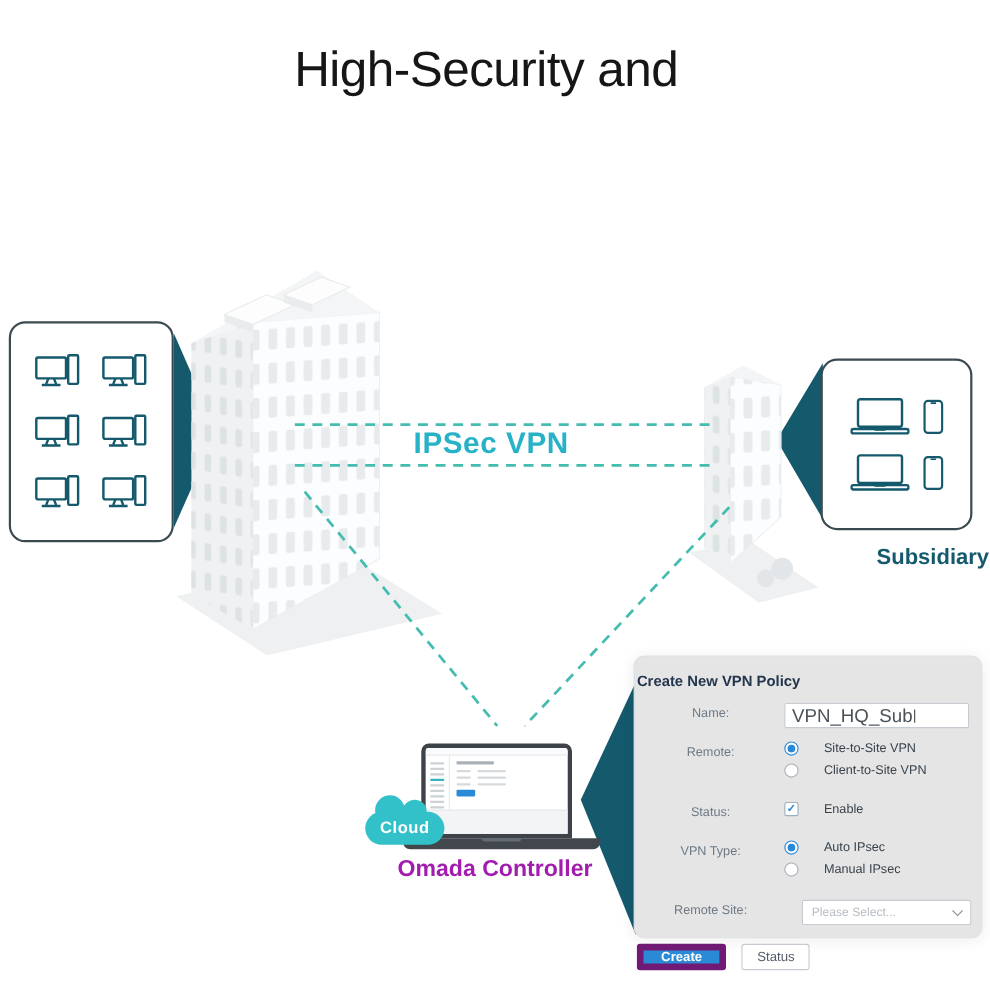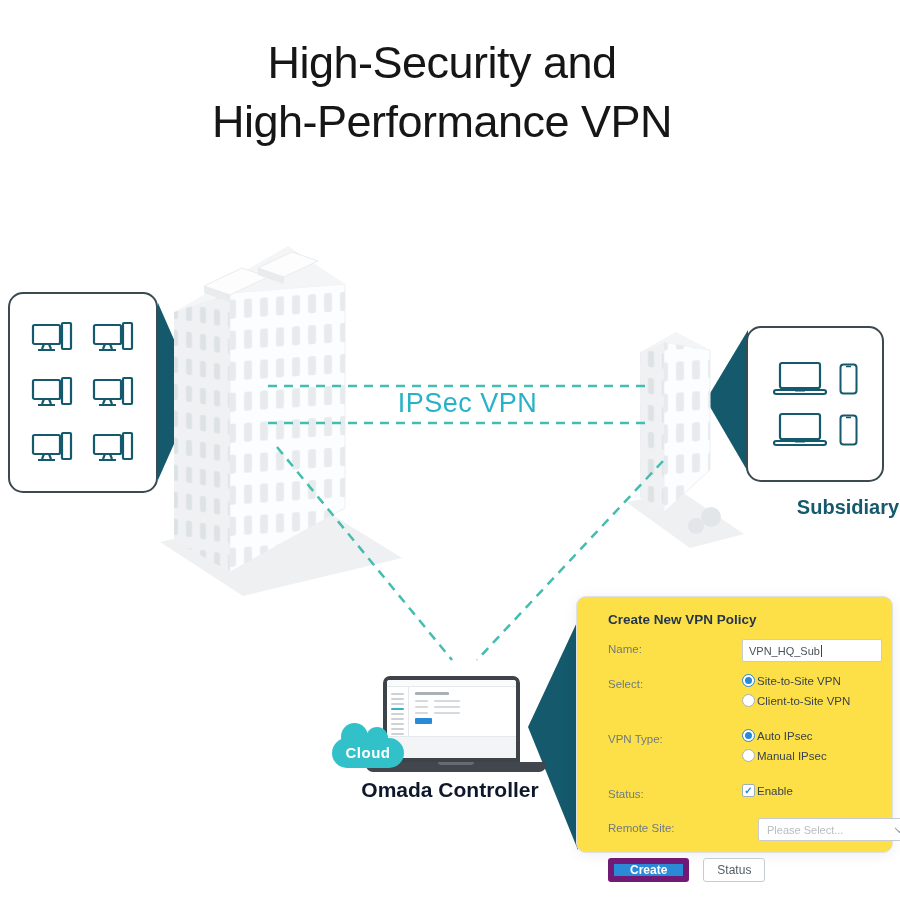--- a/index.html
+++ b/index.html
@@ -10,22 +10,22 @@
 
   
   #title { left:0; top:34px; width:884px; text-align:center;
     font-size:45px; font-weight:500; color:#161616; line-height:1.30; letter-spacing:-0.5px; }
 
   
   svg.layer { position:absolute; left:0; top:0; width:900px; height:900px; pointer-events:none; }
   #layer-arrows { z-index:1; } #layer-buildings { z-index:2; } #layer-dashes { z-index:3; }
 
   
-  #vpn-label { left:360px; top:388px; width:215px; text-align:center; z-index:3;
-    font-size:27px; font-weight:normal; color:#28b2c7; letter-spacing:0.5px; }
+  #vpn-label { left:376px; top:388px; width:215px; z-index:3;
+    font-size:27px; font-weight:bold; color:#28b2c7; letter-spacing:0.5px; }
 
   
   .device-box { background:#fff; border:2px solid #3b4a51; border-radius:15px; z-index:4; }
   #hq-box { left:8px; top:292px; width:150px; height:201px;
     display:grid; grid-template-columns:1fr 1fr; justify-items:center; align-items:center;
     padding:16px 12px; }
   #sub-box { left:746px; top:326px; width:138px; height:156px;
     display:flex; flex-direction:column; justify-content:center; gap:16px; padding:10px 14px; }
   .sub-row { display:flex; align-items:center; justify-content:center; gap:12px; }
   .box-label { z-index:4; font-size:20px; font-weight:bold; color:#15596d; text-align:center; }
@@ -58,34 +58,34 @@
   
   #cloud { left:332px; top:738px; width:72px; height:30px; z-index:5;
     background:#33c1c9; border-radius:15px; text-align:center; }
   #cloud::before { content:""; position:absolute; left:9px; top:-15px; width:27px; height:27px;
     background:#33c1c9; border-radius:50%; }
   #cloud::after { content:""; position:absolute; left:34px; top:-11px; width:22px; height:22px;
     background:#33c1c9; border-radius:50%; }
   #cloud span { position:relative; z-index:1; line-height:30px; color:#fff;
     font-size:15px; font-weight:bold; letter-spacing:0.5px; }
   #controller-label { left:330px; top:778px; width:240px; text-align:center; z-index:4;
-    font-size:21px; font-weight:600; color:#0f172a; }
+    font-size:21px; font-weight:600; color:#a21caf; }
 
   
   #dialog { left:576px; top:596px; width:317px; height:257px; z-index:6;
-    background:#fde047; border:1px solid #dde1e4; border-radius:10px;
-    box-shadow:0 2px 14px rgba(0,0,0,0.07); padding:15px 31px; }
+    background:#e5e5e5; border:1px solid #dde1e4; border-radius:10px;
+    box-shadow:0 2px 14px rgba(0,0,0,0.07); padding:15px 2px; }
   #dialog-title { font-size:13.5px; font-weight:bold; color:#24364d; }
-  .frow { display:grid; grid-template-columns:134px 1fr; align-items:start; }
+  .frow { display:grid; grid-template-columns:134px 1fr; align-items:start;text-align:center; }
   .flabel { font-size:11.5px; color:#6e7a85; padding-top:4px; }
   .mt12 { margin-top:12px; } .mt14 { margin-top:14px; } .mt16 { margin-top:15px; }
-  .tinput { width:140px; height:23px; border:1px solid #c6ccd1; border-radius:2px;
-    display:flex; align-items:center; padding:0 6px; font-size:11px; color:#4a5258; background:#fff; }
+  .tinput { width:168px; height:23px; border:1px solid #c6ccd1; border-radius:2px;
+    display:flex; align-items:center; padding:0 6px; font-size:17px; color:#4a5258; background:#fff; }
   .caret { display:inline-block; width:1px; height:12px; background:#444; margin-left:1px; }
-  .opt { display:flex; align-items:center; gap:2px; margin-bottom:7px; cursor:pointer; }
+  .opt { display:flex; align-items:center; gap:23px; margin-bottom:7px; cursor:pointer; }
   .opt-text { font-size:11.5px; color:#39434c; }
   .radio { width:13px; height:13px; border-radius:50%; border:1.5px solid #a9b0b7; background:#fff;
     display:flex; align-items:center; justify-content:center; flex:0 0 auto; }
   .radio.sel { border-color:#2787d8; }
   .radio.sel::after { content:""; width:7px; height:7px; border-radius:50%; background:#2787d8; }
   .checkbox { width:13px; height:13px; border:1.5px solid #9fb0bd; border-radius:2px; background:#fff;
     display:flex; align-items:center; justify-content:center; font-size:10px; font-weight:bold;
     color:#2787d8; line-height:1; flex:0 0 auto; }
   .select { width:154px; height:23px; border:1px solid #c6ccd1; border-radius:2px;
     display:flex; align-items:center; justify-content:space-between; padding:0 8px;
@@ -98,21 +98,20 @@
   .btn.primary { background:#2b8ad6; color:#fff; padding:0 16px; border:6px solid #701a75; }
   .btn.secondary { background:#fff; color:#525c66; padding:0 13px; border:1px solid #c6ccd1; font-weight:normal; }
 </style>
 </head>
 <body>
 
 <div id="canvas">
 
   <div class="abs" id="title">
     <div>High-Security and</div>
-    <div>High-Performance VPN</div>
   </div>
 
   <svg class="layer" id="layer-arrows">
     <polygon points="158,303 158,480 197,392" fill="#15596d"></polygon>
     <polygon points="748,330 748,472 706,400" fill="#15596d"></polygon>
     <polygon points="578,620 578,850 528,727" fill="#15596d"></polygon>
   </svg>
 
   <svg class="layer" id="layer-buildings">
     <defs>
@@ -284,55 +283,55 @@
 
     <div class="frow mt12">
       <div class="flabel">Name:</div>
       <div class="tinput">
         <span>VPN_HQ_Sub</span>
         <span class="caret"></span>
       </div>
     </div>
 
     <div class="frow mt12">
-      <div class="flabel">Select:</div>
+      <div class="flabel">Remote:</div>
       <div>
         <div class="opt">
           <span class="radio sel"></span>
           <span class="opt-text">Site-to-Site VPN</span>
         </div>
         <div class="opt">
           <span class="radio"></span>
           <span class="opt-text">Client-to-Site VPN</span>
         </div>
+      </div>
+    </div>
+
+    <div class="frow mt16">
+      <div class="flabel">Status:</div>
+      <div class="opt">
+        <span class="checkbox">✓</span>
+        <span class="opt-text">Enable</span>
       </div>
     </div>
 
     <div class="frow mt16">
       <div class="flabel">VPN Type:</div>
       <div>
         <div class="opt">
           <span class="radio sel"></span>
           <span class="opt-text">Auto IPsec</span>
         </div>
         <div class="opt">
           <span class="radio"></span>
           <span class="opt-text">Manual IPsec</span>
         </div>
       </div>
     </div>
 
-    <div class="frow mt16">
-      <div class="flabel">Status:</div>
-      <div class="opt">
-        <span class="checkbox">✓</span>
-        <span class="opt-text">Enable</span>
-      </div>
-    </div>
-
     <div class="frow mt14">
       <div class="flabel">Remote Site:</div>
       <div class="select">
         <span>Please Select...</span>
         <span class="chev"></span>
       </div>
     </div>
 
     <div id="btn-row">
       <div class="btn primary">Create</div>

